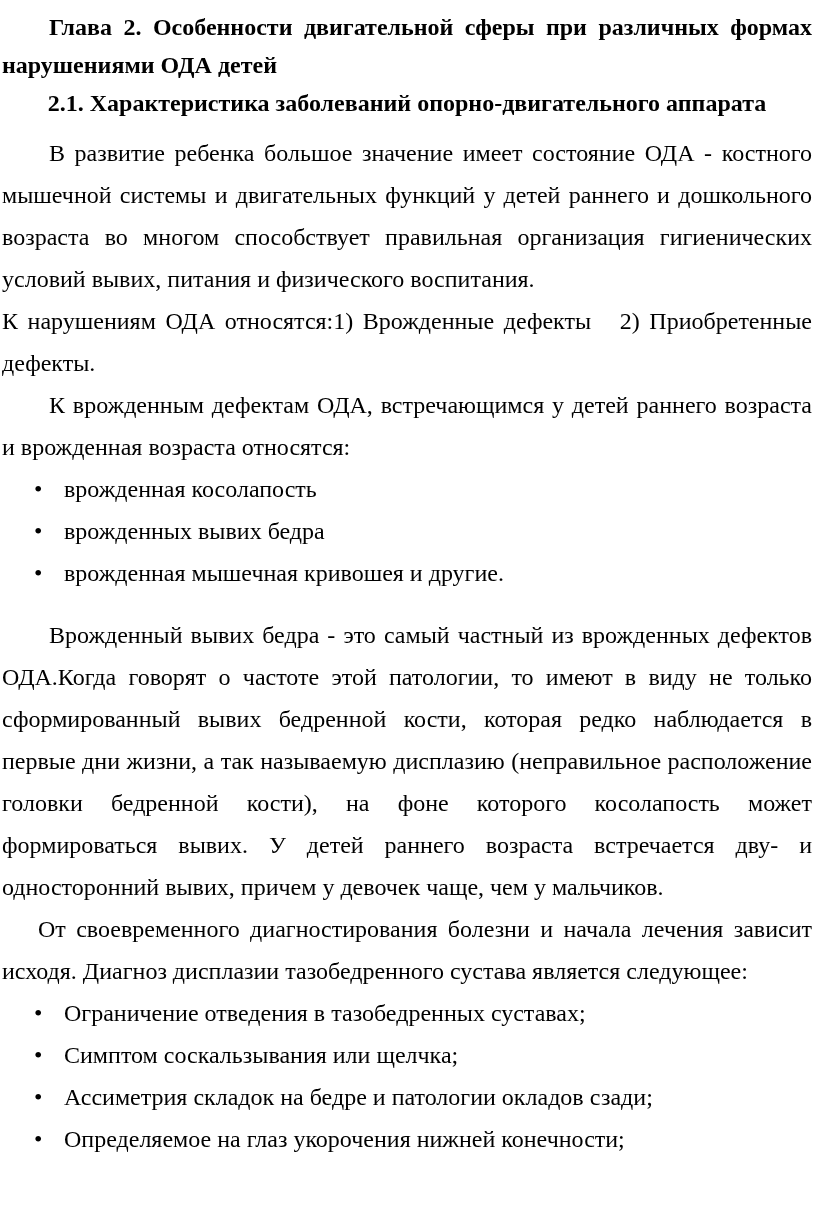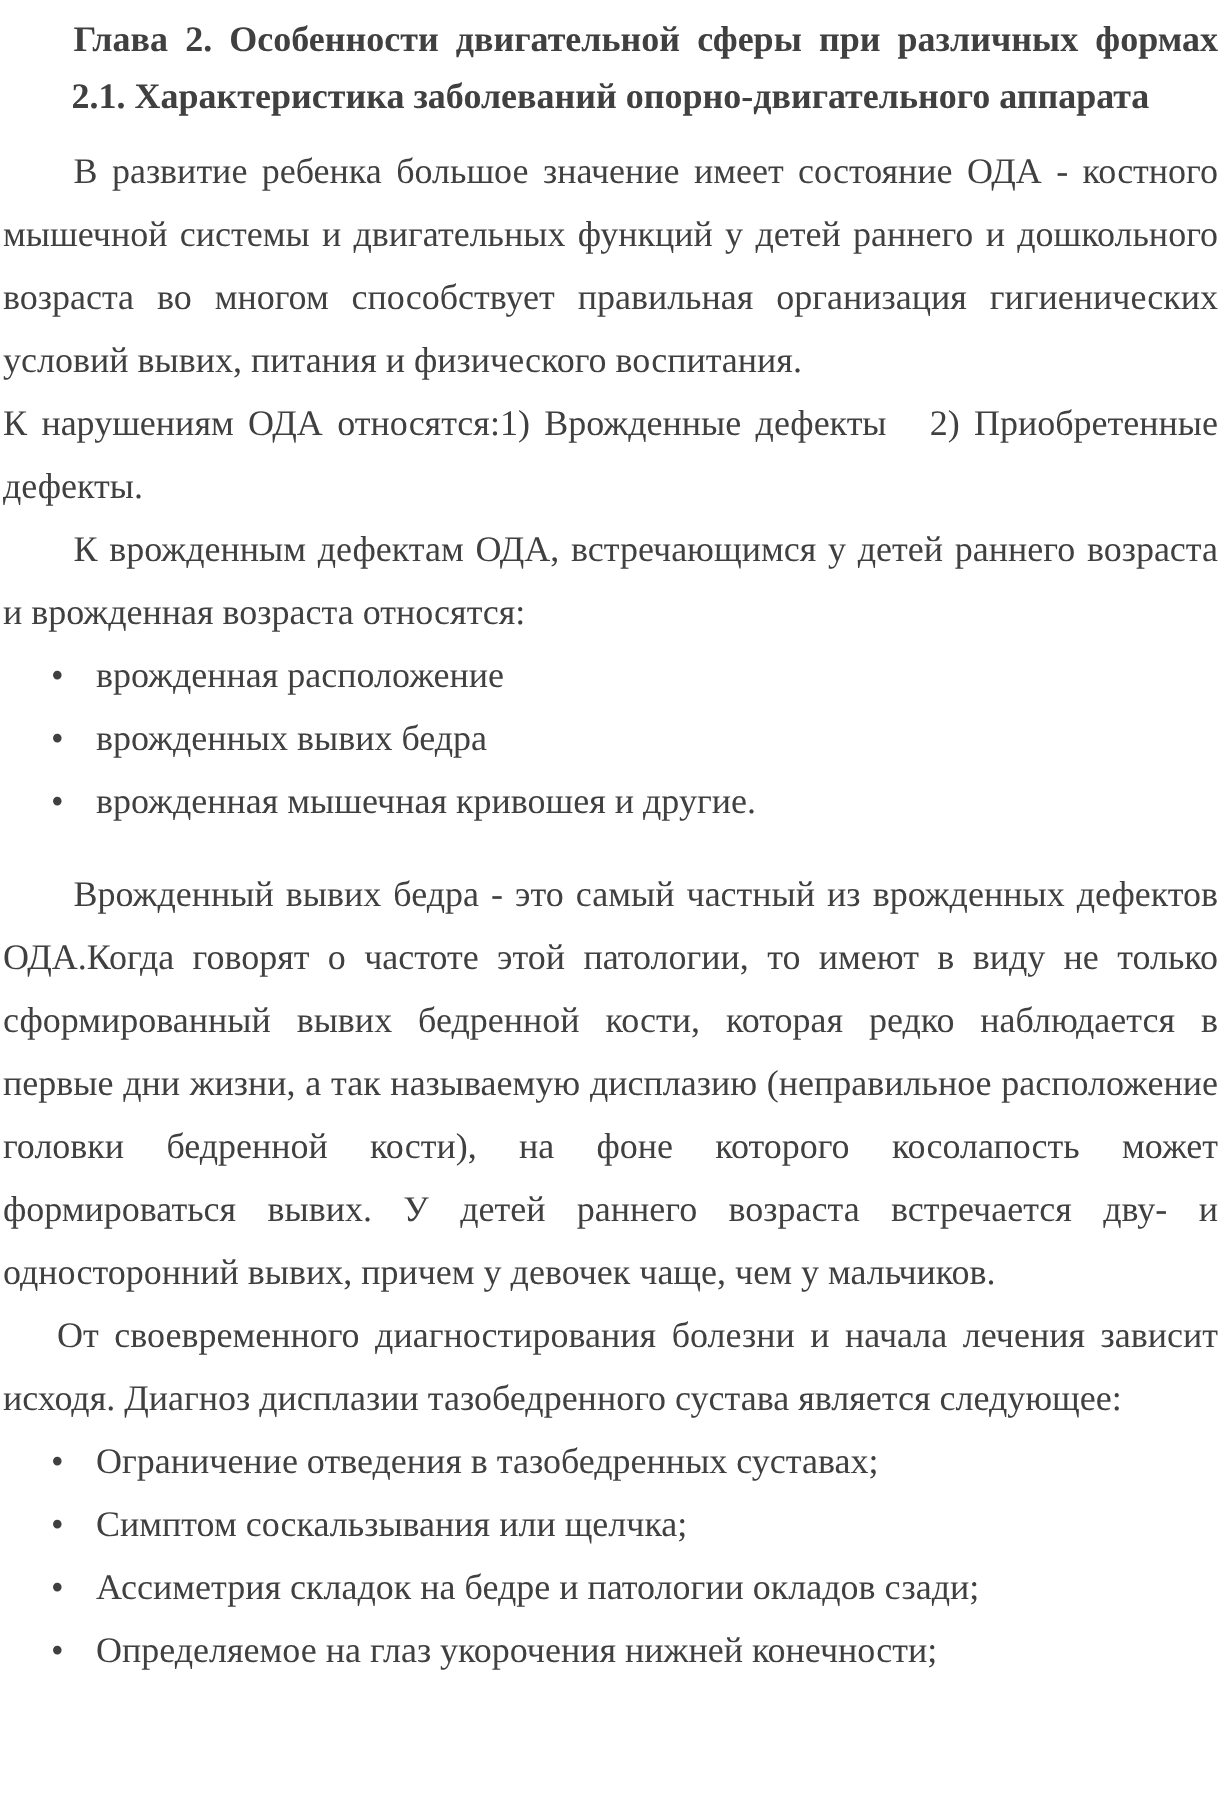--- a/index.html
+++ b/index.html
@@ -8,21 +8,21 @@
     background: #ffffff;
   }
   .page {
     position: relative;
     box-sizing: border-box;
     width: 816px;
     height: 1206px;
     margin: 0;
     padding: 8px 4px 0 2px;
     background: #ffffff;
-    color: #404040;
+    color: #000000;
     font-family: "Liberation Serif", "DejaVu Serif", serif;
     font-size: 24px;
     overflow: hidden;
   }
   .block { margin: 0; }
   
   .line {
     height: 42px;
     line-height: 42px;
     overflow: hidden;
@@ -71,20 +71,21 @@
     white-space: nowrap;
     overflow: hidden;
   }
 </style>
 </head>
 <body>
 
 <div class="page" id="doc-root">
     <div class="block title indented">
       <div class="line">Глава 2. Особенности двигательной сферы при различных формах</div>
+      <div class="line last">нарушениями ОДА детей</div>
     </div>
     <div class="block heading">
       <div class="line last">2.1. Характеристика заболеваний опорно-двигательного аппарата</div>
     </div>
     <div class="block paragraph indented">
       <div class="line">В развитие ребенка большое значение имеет состояние ОДА - костного</div>
       <div class="line">мышечной системы и двигательных функций у детей раннего и дошкольного</div>
       <div class="line">возраста во многом способствует правильная организация гигиенических</div>
       <div class="line last">условий вывих, питания и физического воспитания.</div>
     </div>
@@ -92,21 +93,21 @@
       <div class="line">К нарушениям ОДА относятся:1) Врожденные дефекты&nbsp;&nbsp; 2) Приобретенные</div>
       <div class="line last">дефекты.</div>
     </div>
     <div class="block paragraph indented">
       <div class="line">К врожденным дефектам ОДА, встречающимся у детей раннего возраста</div>
       <div class="line last">и врожденная возраста относятся:</div>
     </div>
     <div class="block bullets">
       <div class="bullet-row">
         <span class="bullet-dot">•</span>
-        <span class="bullet-text">врожденная расположение</span>
+        <span class="bullet-text">врожденная косолапость</span>
       </div>
       <div class="bullet-row">
         <span class="bullet-dot">•</span>
         <span class="bullet-text">врожденных вывих бедра</span>
       </div>
       <div class="bullet-row">
         <span class="bullet-dot">•</span>
         <span class="bullet-text">врожденная мышечная кривошея и другие.</span>
       </div>
     </div>

